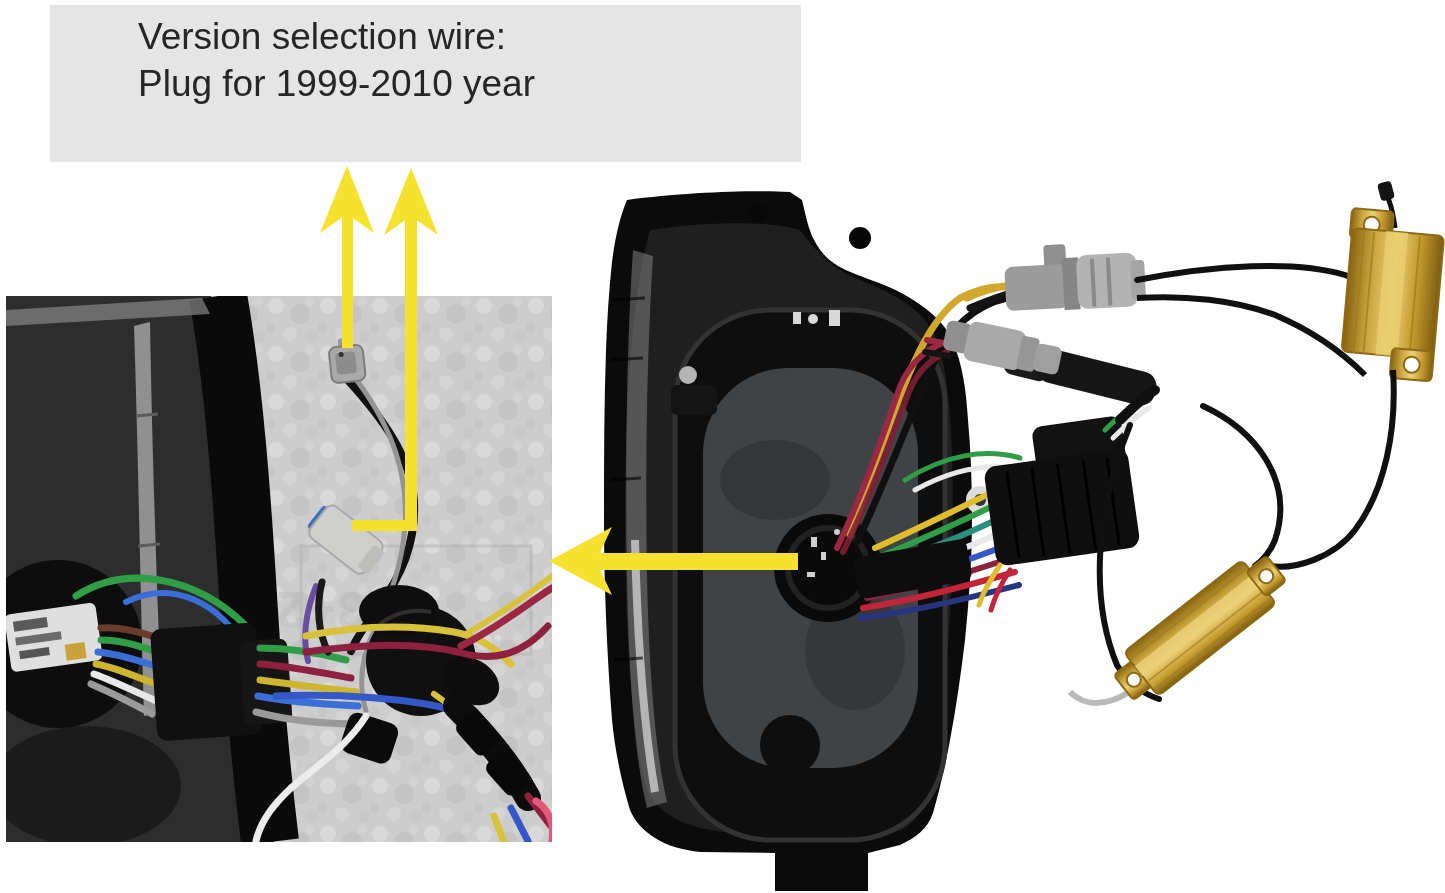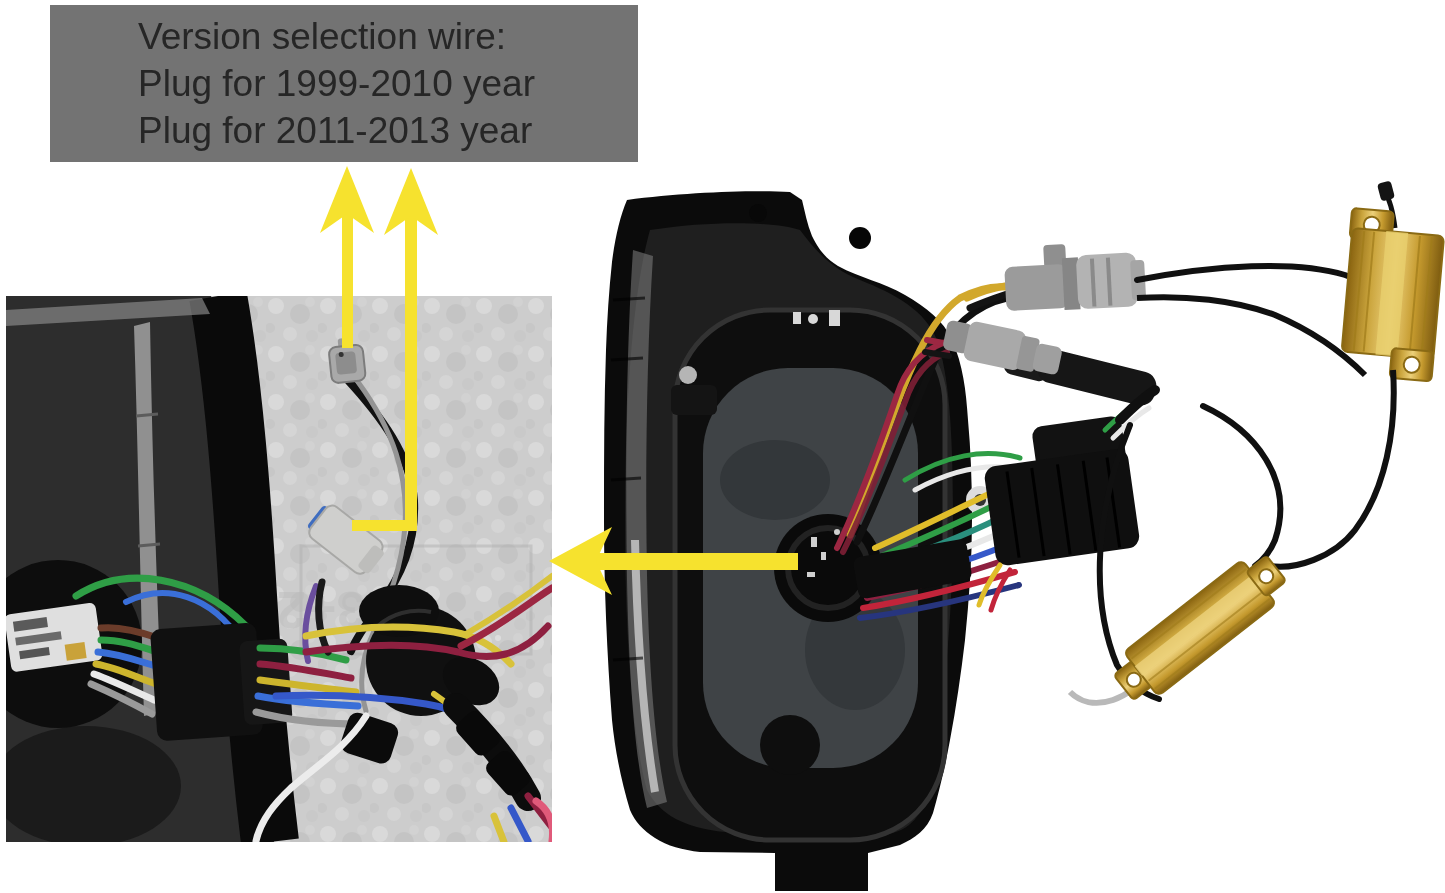--- a/index.html
+++ b/index.html
@@ -1,34 +1,33 @@
 <!DOCTYPE html>
 <html><head>
 <meta charset="utf-8">
 <style>
   html,body{margin:0;padding:0;background:#ffffff}
   .page{position:relative;width:1445px;height:893px;overflow:hidden;background:#fff;
         font-family:"Liberation Sans",sans-serif}
-  .note{position:absolute;left:50px;top:5px;width:588px;height:157px;background:#737373;
+  .note{position:absolute;left:50px;top:5px;width:751px;height:157px;background:#e5e5e5;
         color:#262626;font-size:37px;line-height:47px;padding:8px 5px 0 88px;box-sizing:border-box}
   .note div{white-space:nowrap}
   .photo-left{position:absolute;left:6px;top:296px;width:546px;height:546px}
   .scene-right{position:absolute;left:575px;top:180px;width:870px;height:713px}
   .arrow-layer{position:absolute;left:0;top:0;width:1445px;height:893px}
   svg{display:block}
 </style>
 </head>
 <body>
 
 <div class="page">
 
   <div class="note">
     <div>Version selection wire:</div>
     <div>Plug for 1999-2010 year</div>
-    <div>Plug for 2011-2013 year</div>
   </div>
 
   <div class="photo-left">
   <svg width="546" height="546" viewBox="0 0 546 546">
     <defs>
       <pattern id="foam" width="52" height="48" patternUnits="userSpaceOnUse">
         <rect width="52" height="48" fill="#cdcdcd"></rect>
         <circle cx="10" cy="10" r="8" fill="#d9d9d9"></circle>
         <circle cx="34" cy="18" r="10" fill="#c4c4c4"></circle>
         <circle cx="24" cy="38" r="7" fill="#d5d5d5"></circle>

